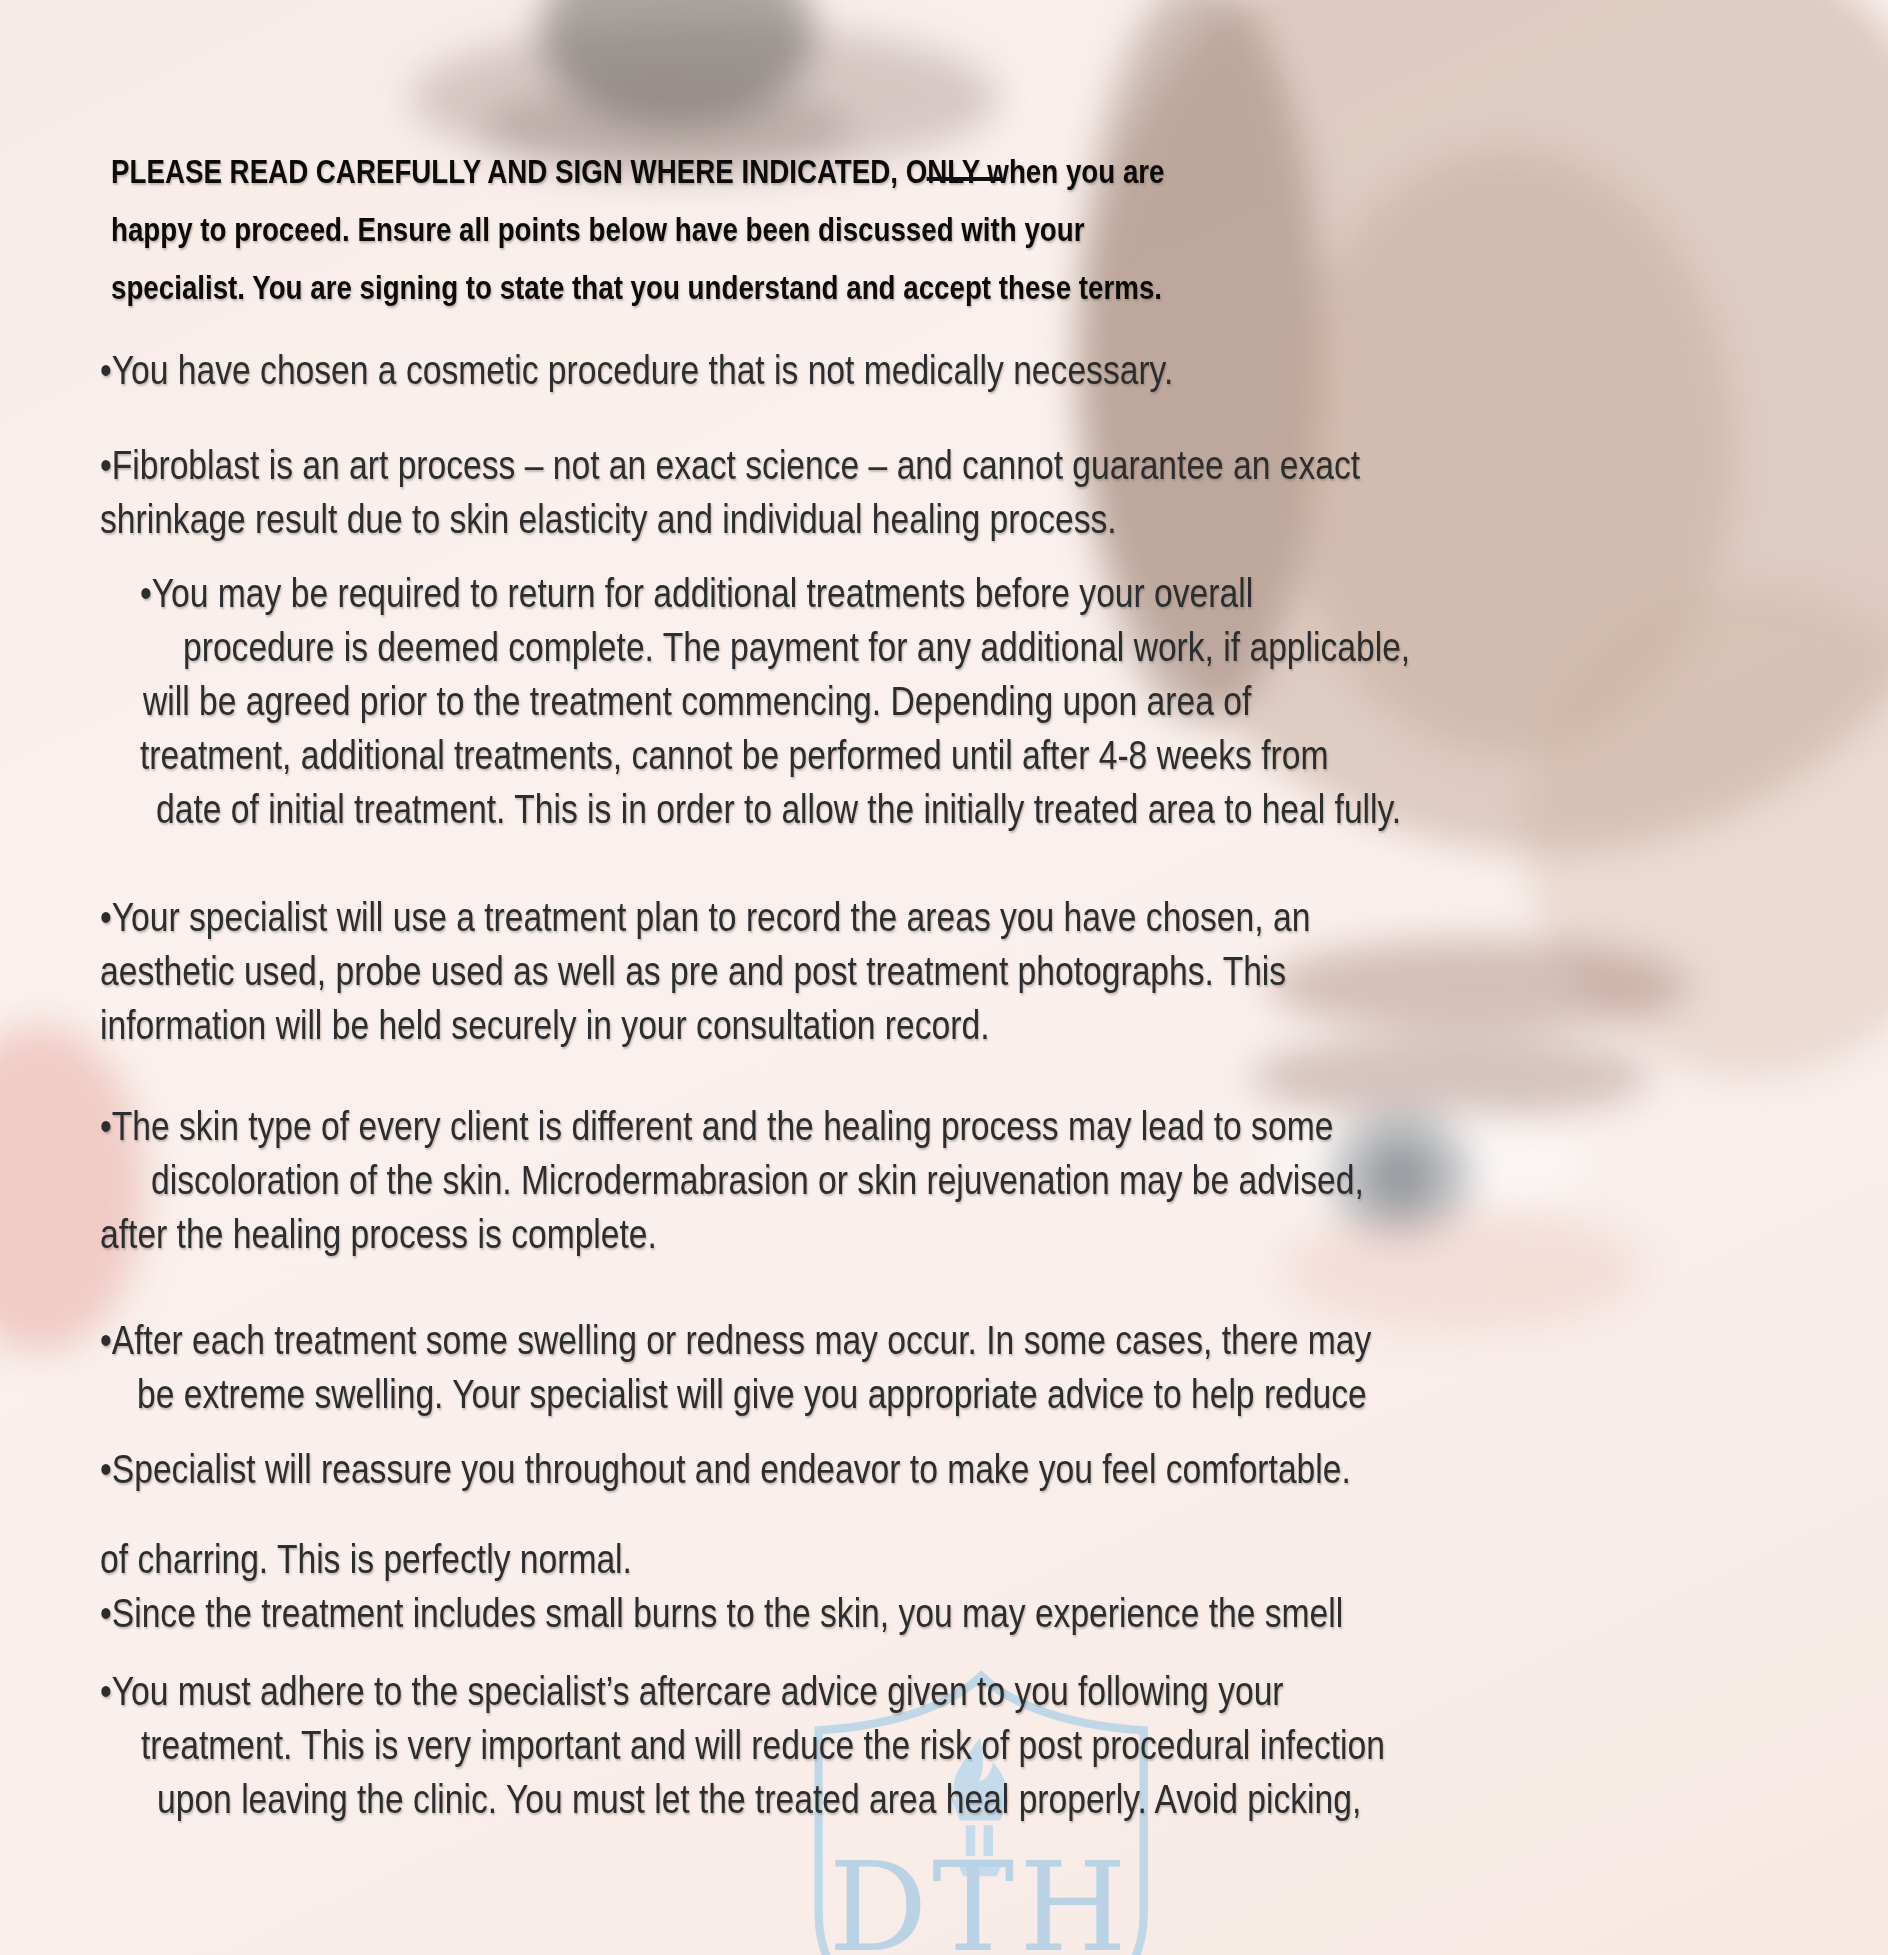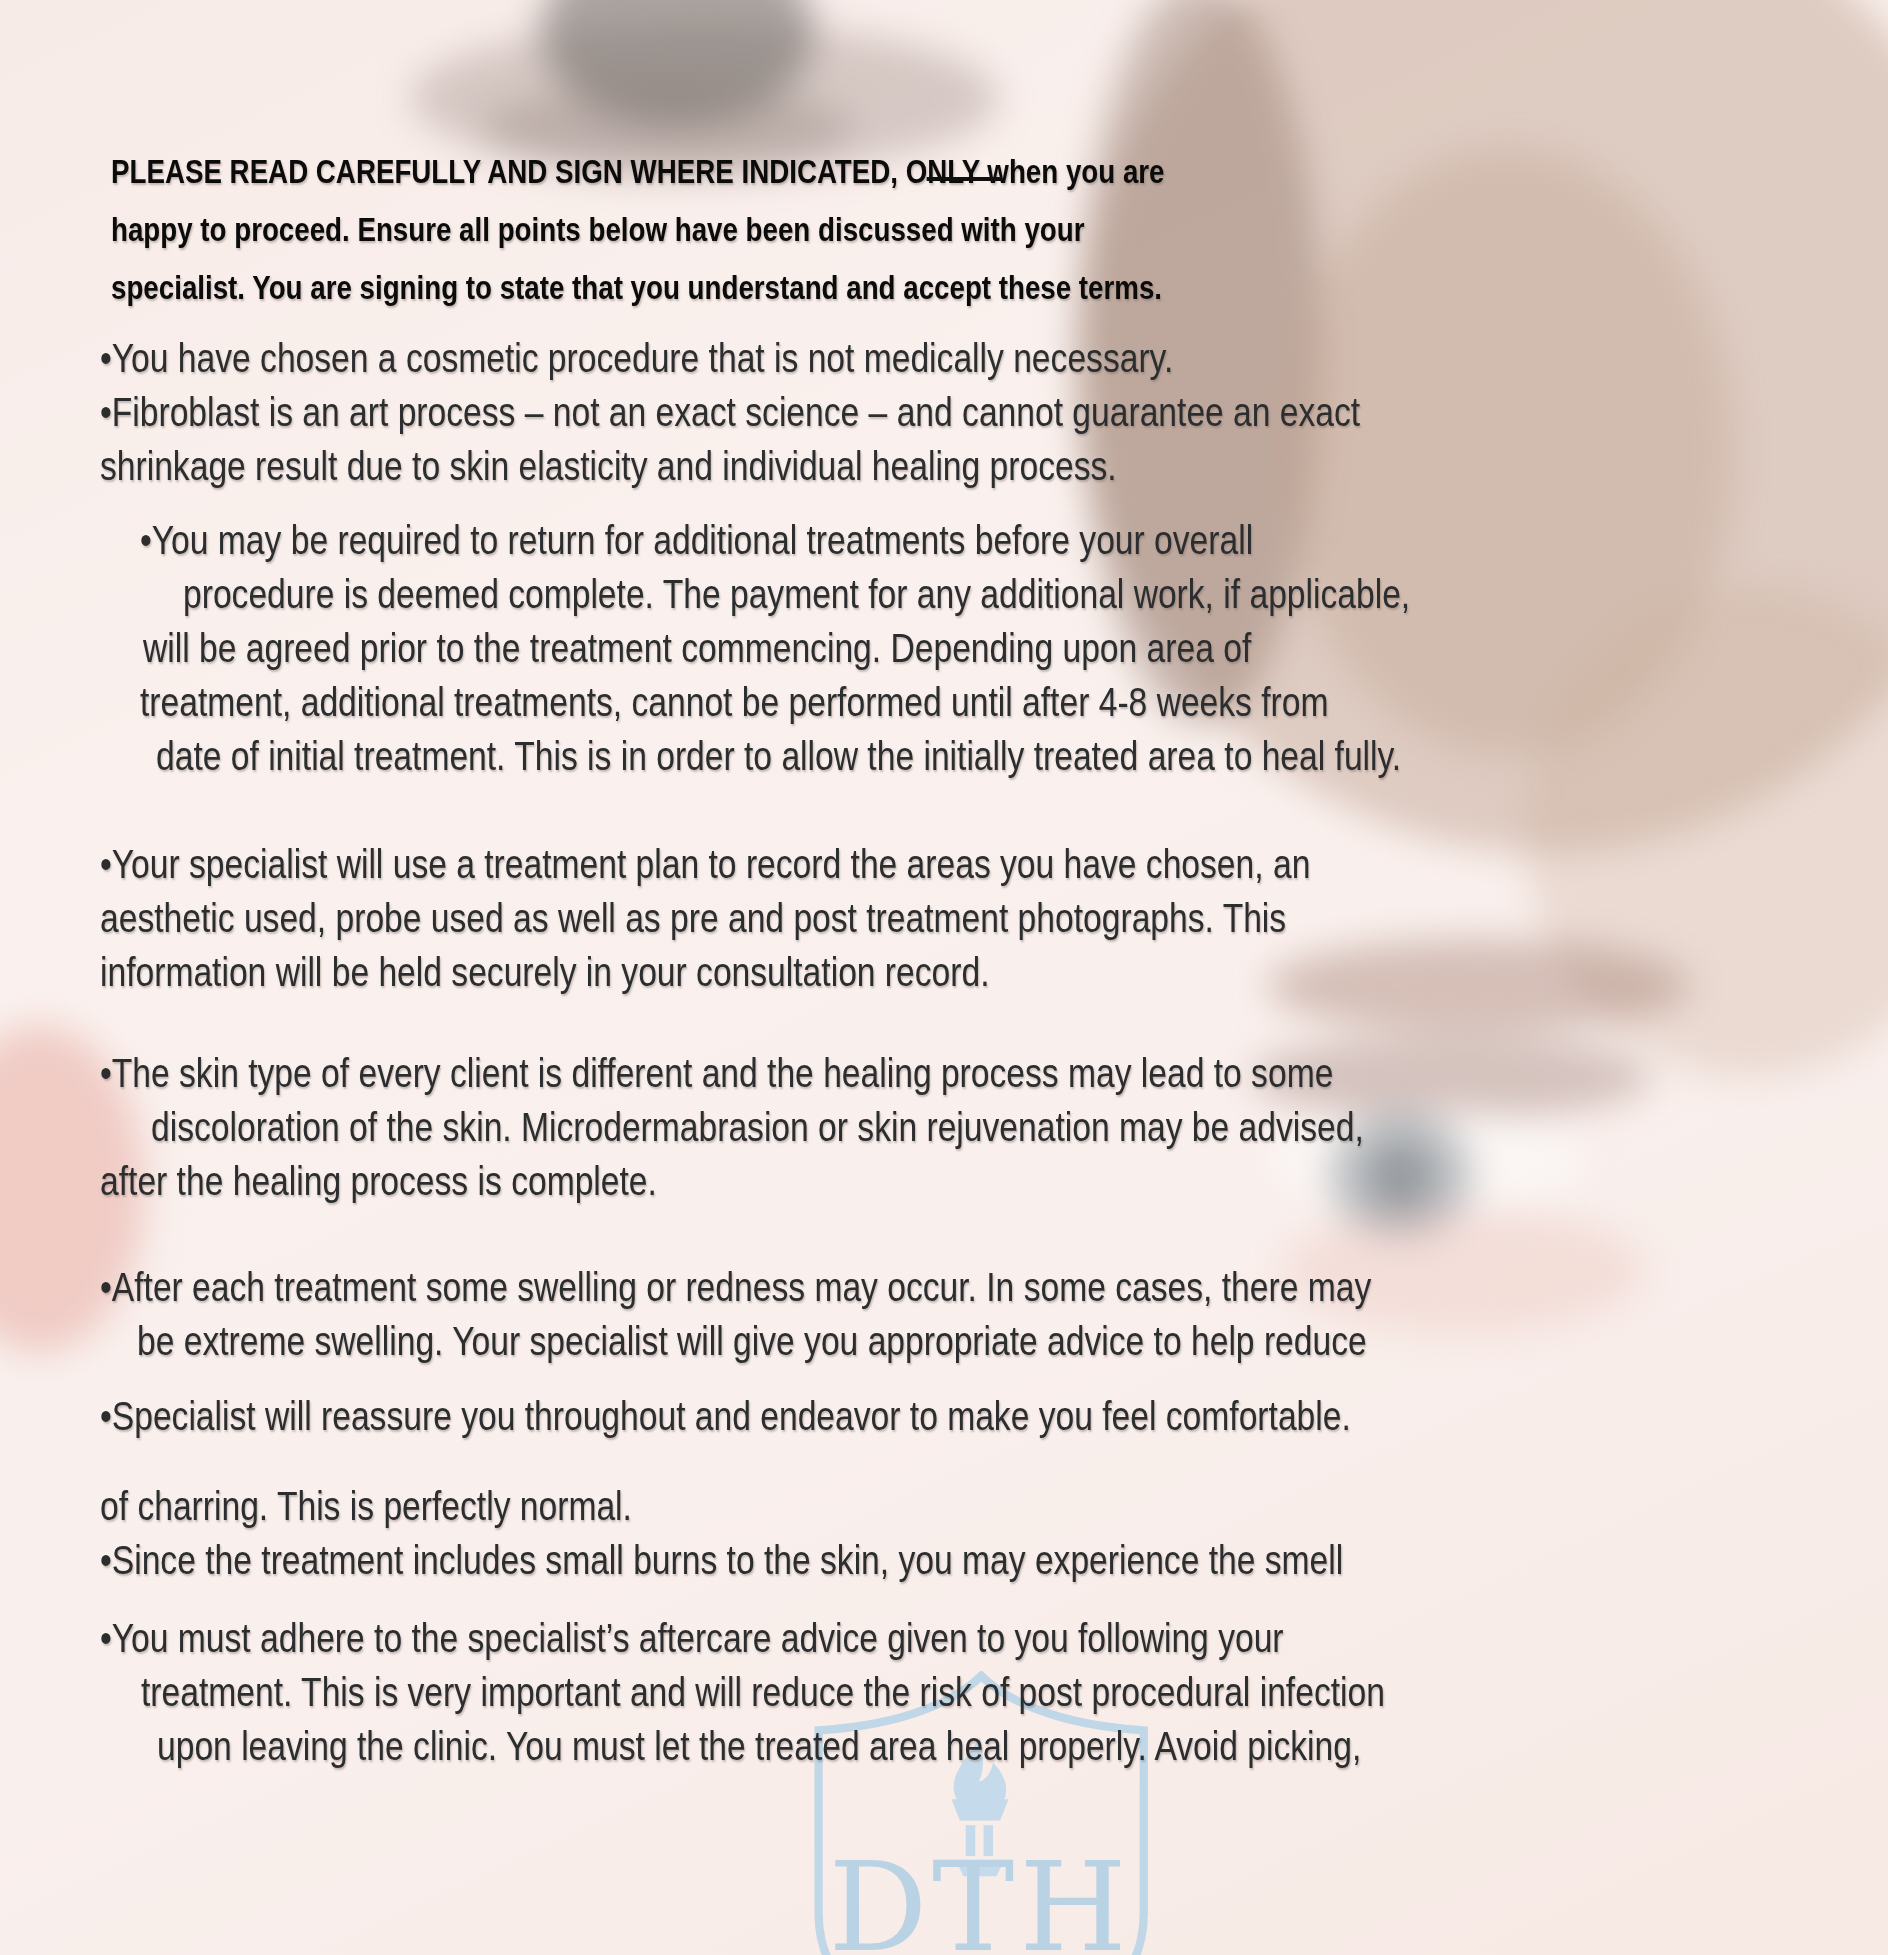--- a/index.html
+++ b/index.html
@@ -67,25 +67,25 @@
 
   </div>
 
   <div class="content">
 
     <div class="hln"><span class="sqh"><span>PLEASE READ CAREFULLY AND SIGN WHERE INDICATED, O</span><span class="strike">NLY </span><span>when you are</span></span></div>
     <div class="hln"><span class="sqh">happy to proceed. Ensure all points below have been discussed with your</span></div>
     <div class="hln"><span class="sqh">specialist. You are signing to state that you understand and accept these terms.</span></div>
 
 
-    <div class="para" style="margin-top:14px;">
+    <div class="para" style="margin-top:26px;">
       <div class="ln"><span class="sqb">•You have chosen a cosmetic procedure that is not medically necessary.</span></div>
     </div>
 
-    <div class="para" style="">
+    <div class="para" style="margin-top:41px;">
       <div class="ln"><span class="sqb">•Fibroblast is an art process – not an exact science – and cannot guarantee an exact</span></div>
       <div class="ln"><span class="sqb">shrinkage result due to skin elasticity and individual healing process.</span></div>
     </div>
 
     <div class="para" style="margin-top:20.3px;margin-left:40px;">
       <div class="ln"><span class="sqb">•You may be required to return for additional treatments before your overall</span></div>
       <div class="ln" style="margin-left:43px;"><span class="sqb">procedure is deemed complete. The payment for any additional work, if applicable,</span></div>
       <div class="ln" style="margin-left:3.1px;"><span class="sqb">will be agreed prior to the treatment commencing. Depending upon area of</span></div>
       <div class="ln"><span class="sqb">treatment, additional treatments, cannot be performed until after 4-8 weeks from</span></div>
       <div class="ln" style="margin-left:15.6px;"><span class="sqb">date of initial treatment. This is in order to allow the initially treated area to heal fully.</span></div>

